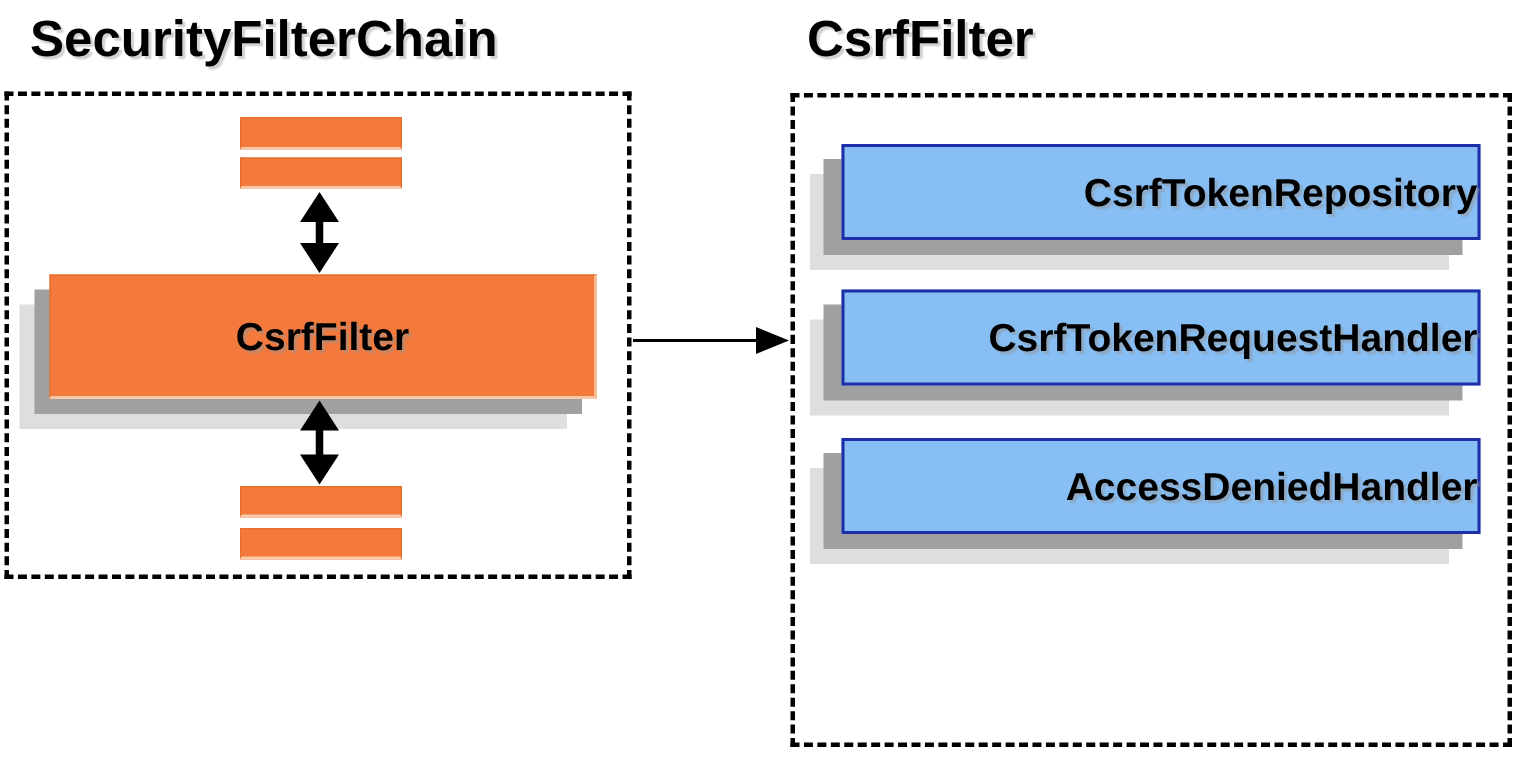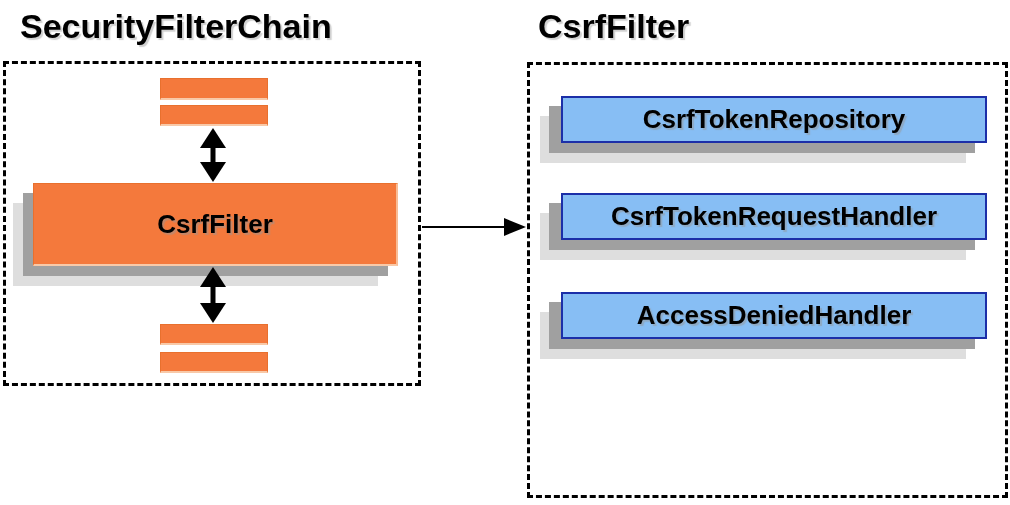--- a/index.html
+++ b/index.html
@@ -63,27 +63,27 @@
     font-size: 26px;
     font-weight: bold;
     color: #000000;
     white-space: nowrap;
     text-shadow: 2px 2px 1px rgba(150,150,150,0.5);
   }
   .component-box {
     position: absolute;
     left: 561px;
     width: 426px;
-    height: 47px;
+    height: 64px;
     background: #87BEF4;
     border: 2px solid #1C2FA8;
     box-shadow: -12px 10px 0 0 #A0A0A0, -21px 20px 0 0 #DEDEDE;
     display: flex;
     align-items: center;
-    justify-content: center;
+    justify-content: flex-end;
   }
   .comp-1 { top: 96px; }
   .comp-2 { top: 193px; }
   .comp-3 { top: 292px; }
   .comp-4 { top: 393px; }
 
   .arrow-layer {
     position: absolute;
     left: 0; top: 0;
     width: 1010px; height: 505px;

